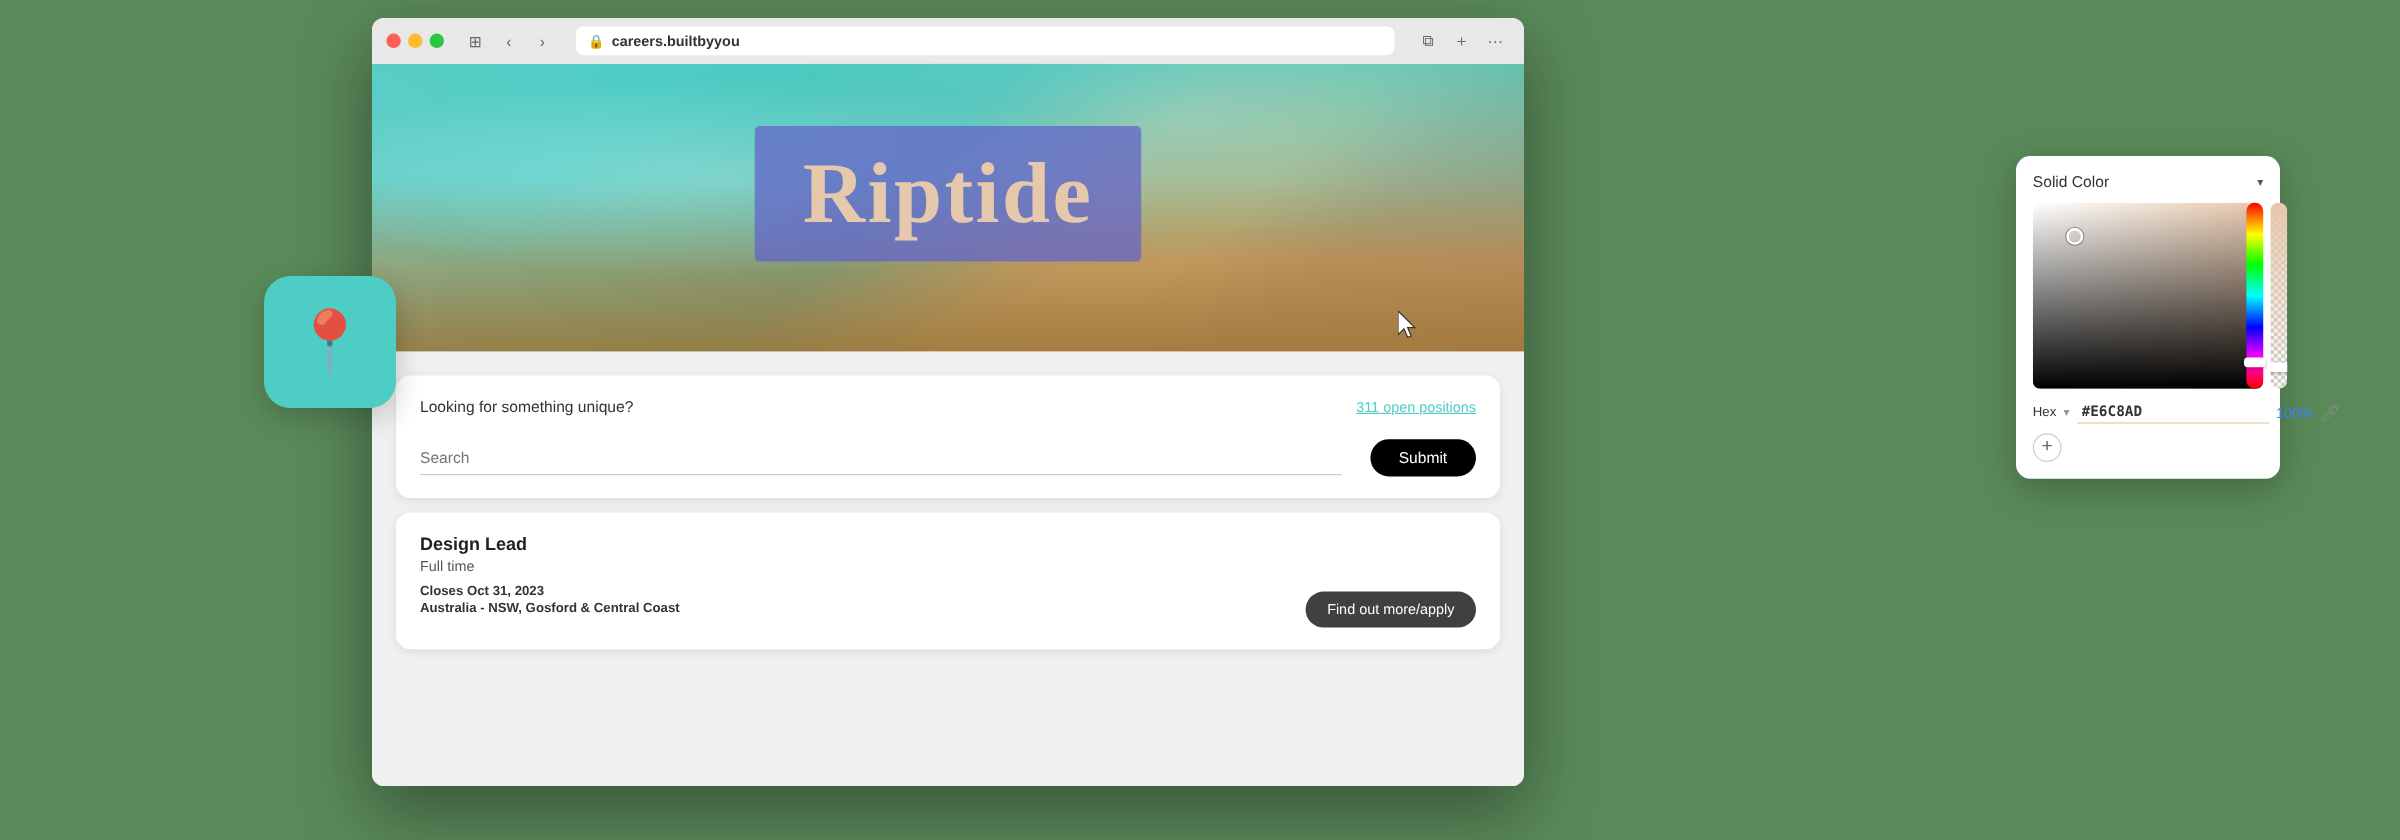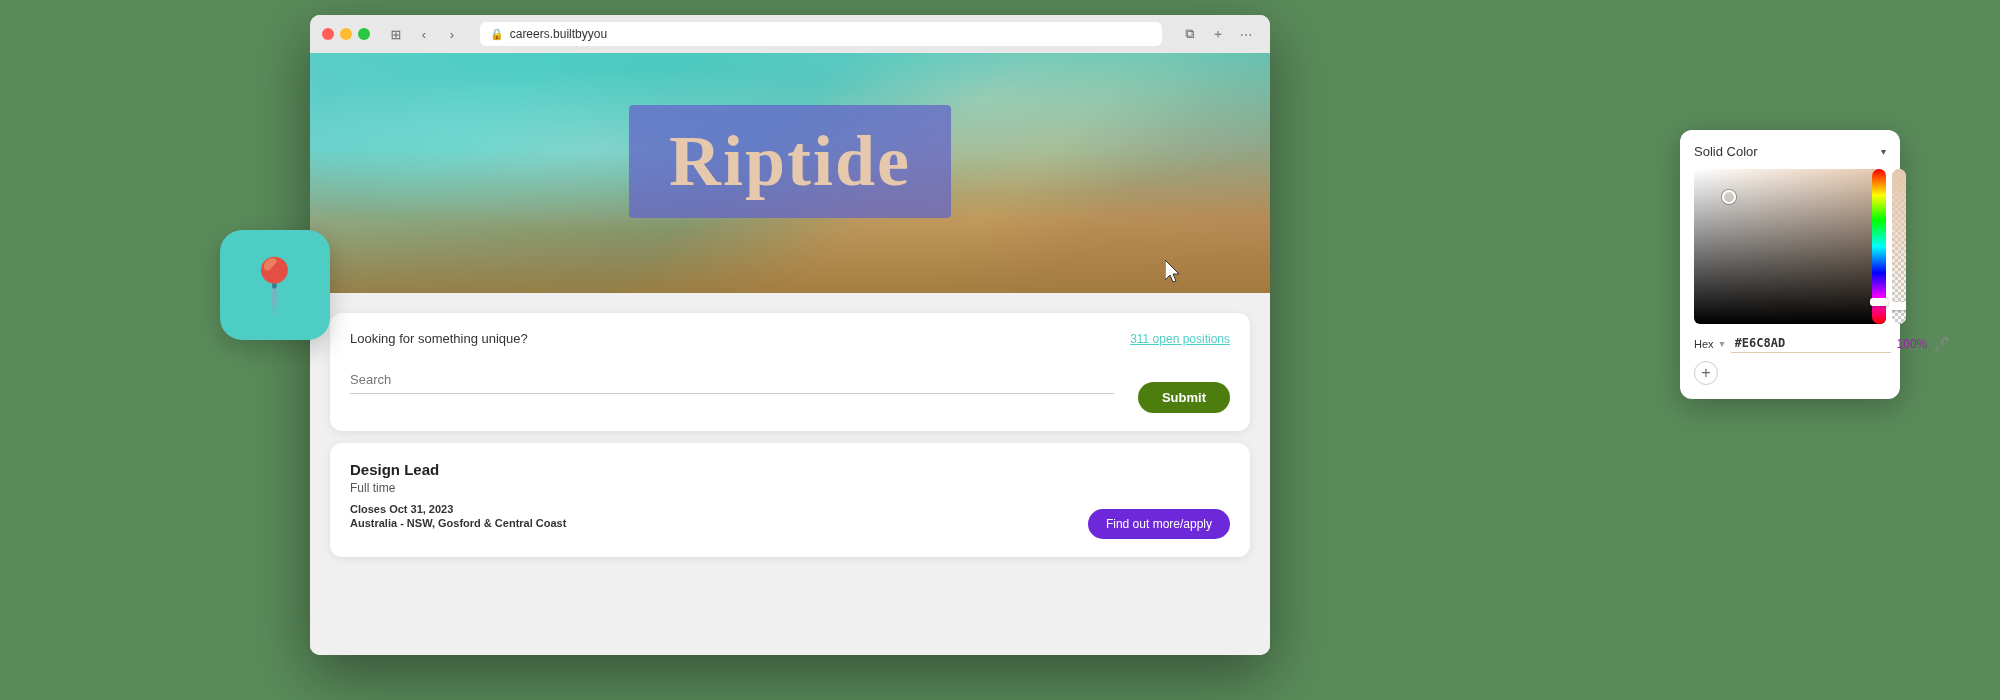--- a/index.html
+++ b/index.html
@@ -82,20 +82,21 @@
       display: flex;
       align-items: center;
       padding: 0 10px;
       gap: 6px;
       margin: 0 8px;
     }
 
     .address-text {
       font-size: 12px;
       color: #333;
+      font-weight: bold;
     }
 
     .browser-right-icons {
       display: flex;
       gap: 4px;
     }
 
     
     .website-content {
       height: calc(100% - 38px);
@@ -168,21 +169,21 @@
       border-radius: 12px;
       padding: 18px 20px;
       margin-bottom: 12px;
       box-shadow: 0 2px 8px rgba(0,0,0,0.08);
     }
 
     .search-header {
       display: flex;
       justify-content: space-between;
       align-items: center;
-      margin-bottom: 0;
+      margin-bottom: 20px;
       gap: 43px;
     }
 
     .search-label {
       font-size: 13px;
       color: #333;
       font-weight: 500;
     }
 
     .open-positions-link {
@@ -202,29 +203,28 @@
       flex: 1;
       border: none;
       border-bottom: 1.5px solid #ccc;
       padding: 6px 0;
       font-size: 13px;
       color: #999;
       outline: none;
     }
 
     .submit-btn {
-      background: #4d7c0f;
+      background: #000000;
       color: #fff;
       border: none;
       border-radius: 20px;
       padding: 8px 24px;
       font-size: 13px;
       cursor: pointer;
-      font-weight: 700;
-      margin-top: 36px;
+      font-weight: 400;
     }
 
     
     .job-card {
       background: #fff;
       border-radius: 12px;
       padding: 18px 20px;
       box-shadow: 0 2px 8px rgba(0,0,0,0.08);
       position: relative;
     }
@@ -260,21 +260,21 @@
       font-size: 11px;
       font-weight: 600;
       color: #333;
       margin-bottom: 10px;
     }
 
     .apply-btn {
       position: absolute;
       bottom: 18px;
       right: 20px;
-      background: #6d28d9;
+      background: #404040;
       color: #fff;
       border: none;
       border-radius: 20px;
       padding: 8px 18px;
       font-size: 12px;
       cursor: pointer;
     }
 
     
     .location-widget {
@@ -386,21 +386,21 @@
       font-size: 12px;
       font-weight: 600;
       color: #333;
       padding: 2px 4px;
       outline: none;
       font-family: monospace;
     }
 
     .cp-opacity {
       font-size: 12px;
-      color: #a21caf;
+      color: #3b82f6;
       font-weight: 500;
     }
 
     .cp-eyedropper {
       font-size: 14px;
       color: #888;
       cursor: pointer;
     }
 
     .cp-add-btn {

